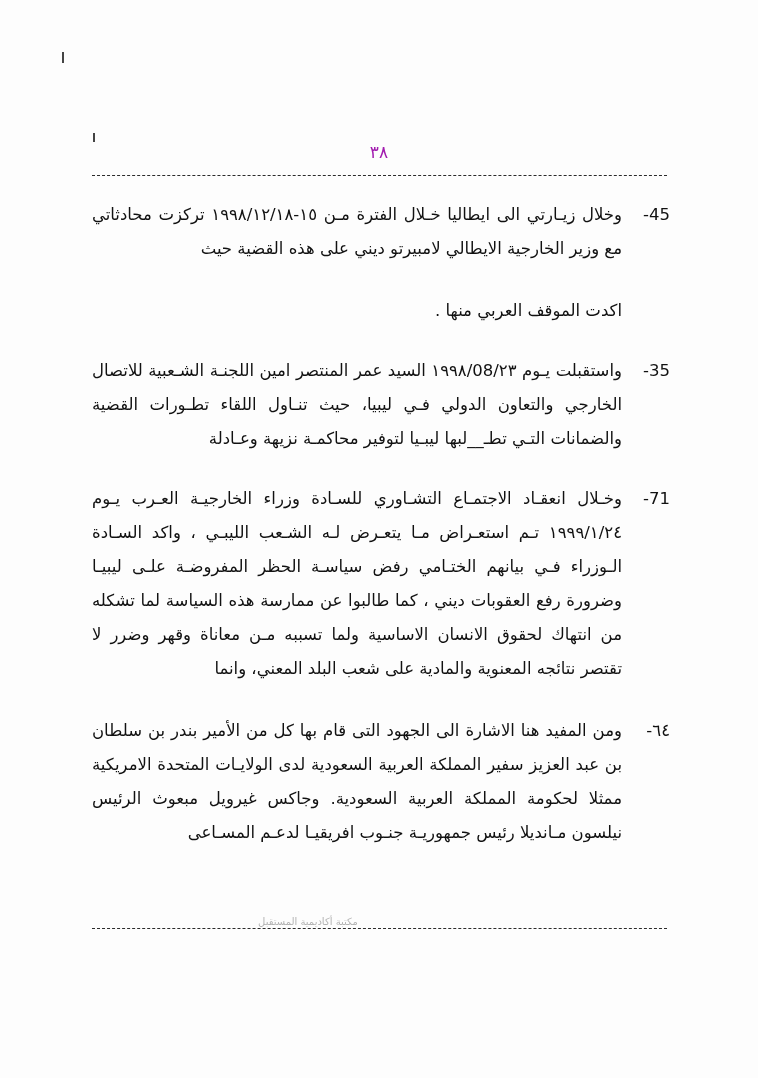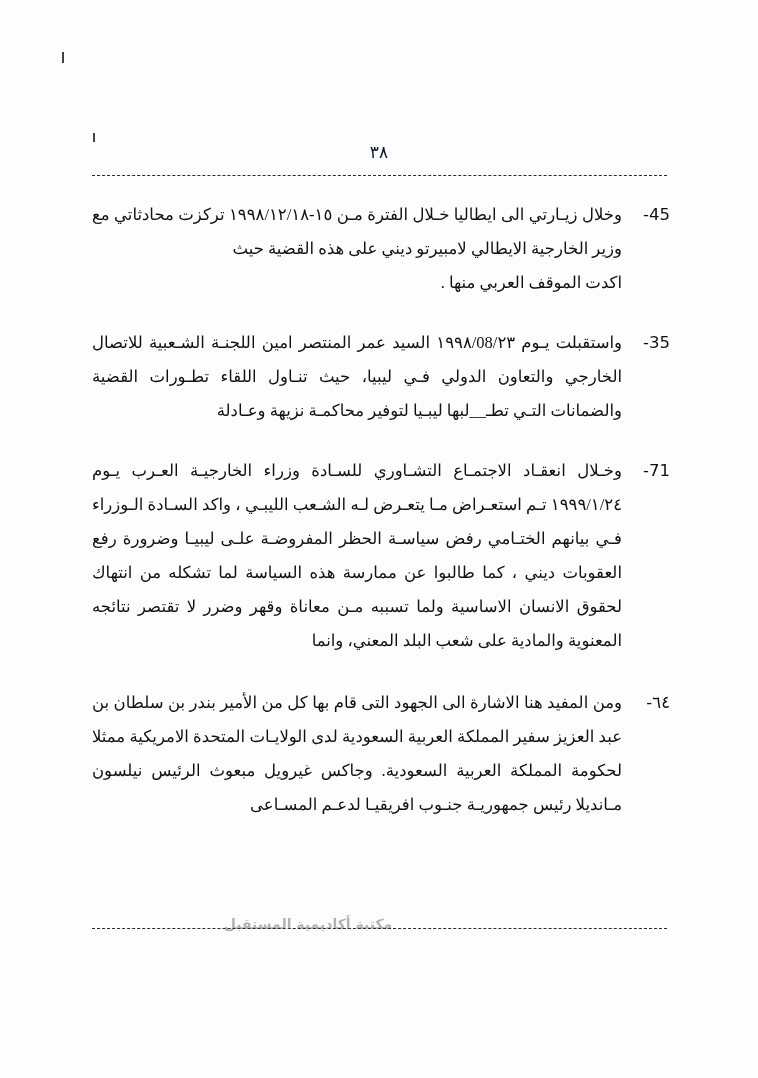--- a/index.html
+++ b/index.html
@@ -34,21 +34,21 @@
   .speck.s2 { left: 93px; top: 133px; width: 2px; height: 9px; }
 
   .page-number {
     position: absolute;
     top: 142px;
     left: 0;
     width: 758px;
     text-align: center;
     font-size: 17px;
     letter-spacing: 1px;
-    color: #0f172a;
+    color: #a21caf;
   }
 
   .rule {
     position: absolute;
     left: 92px;
     width: 575px;
     border-top: 1px dashed #2b2b2b;
   }
   .rule.top { top: 175px; }
   .rule.bottom { top: 928px; }
@@ -75,44 +75,43 @@
     white-space: nowrap;
     color: #111;
   }
   .para .body {
     flex: 1 1 auto;
     font-size: 16.5px;
     line-height: 34px;
     text-align: justify;
     text-align-last: right;
     color: #111;
-    font-family: Liberation Serif, serif;
   }
   .para .body .last {
     display: block;
     text-align: right;
+    margin-top: 28px;
   }
 
   .p1 { margin-top: 0; }
   .p2 { margin-top: 10px; }
   .p3 { margin-top: 24px; }
   .p4 { margin-top: 28px; }
 
   .footer {
     position: absolute;
     top: 916px;
     left: 0;
     width: 616px;
     text-align: center;
-    font-size: 14px;
+    font-size: 10px;
     color: #9a9a9a;
     letter-spacing: 1px;
     opacity: .75;
     filter: blur(0.4px);
-    font-weight: bold;
   }
 </style>
 </head>
 <body>
 
 <div class="page">
 
   <div class="speck s1"></div>
   <div class="speck s2"></div>
 

